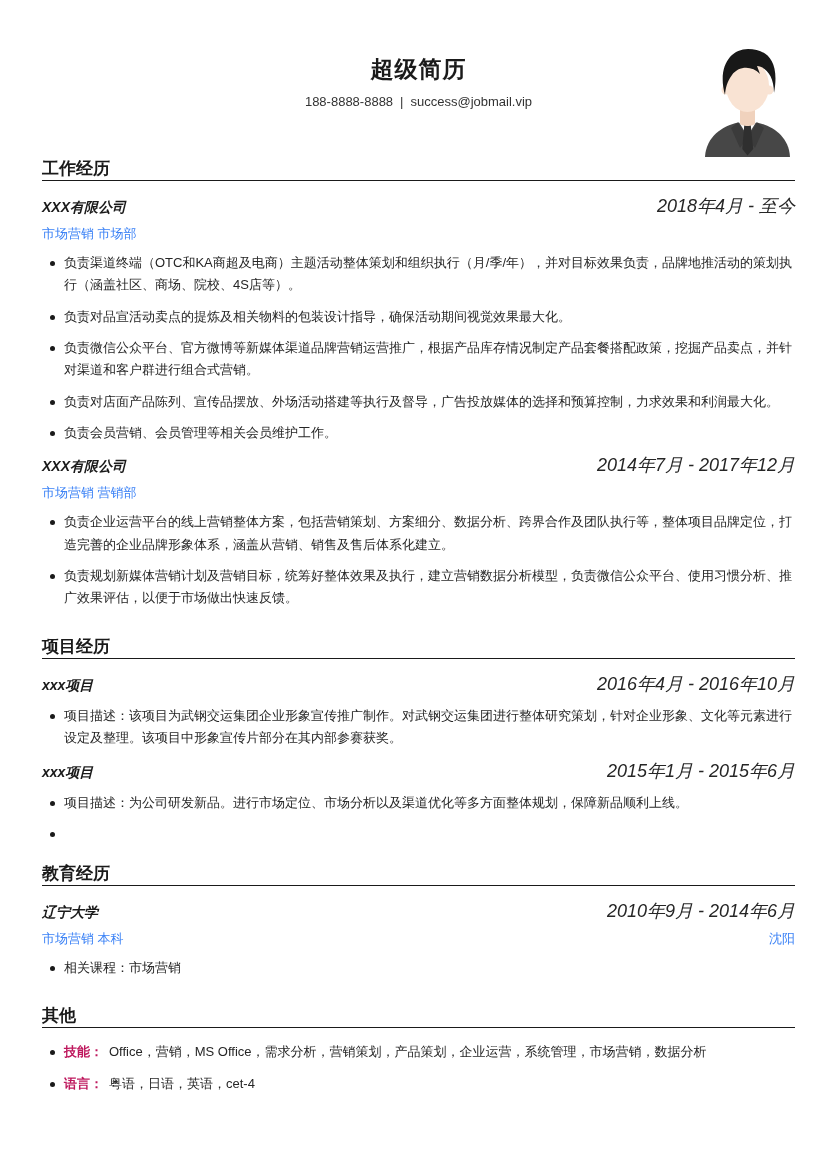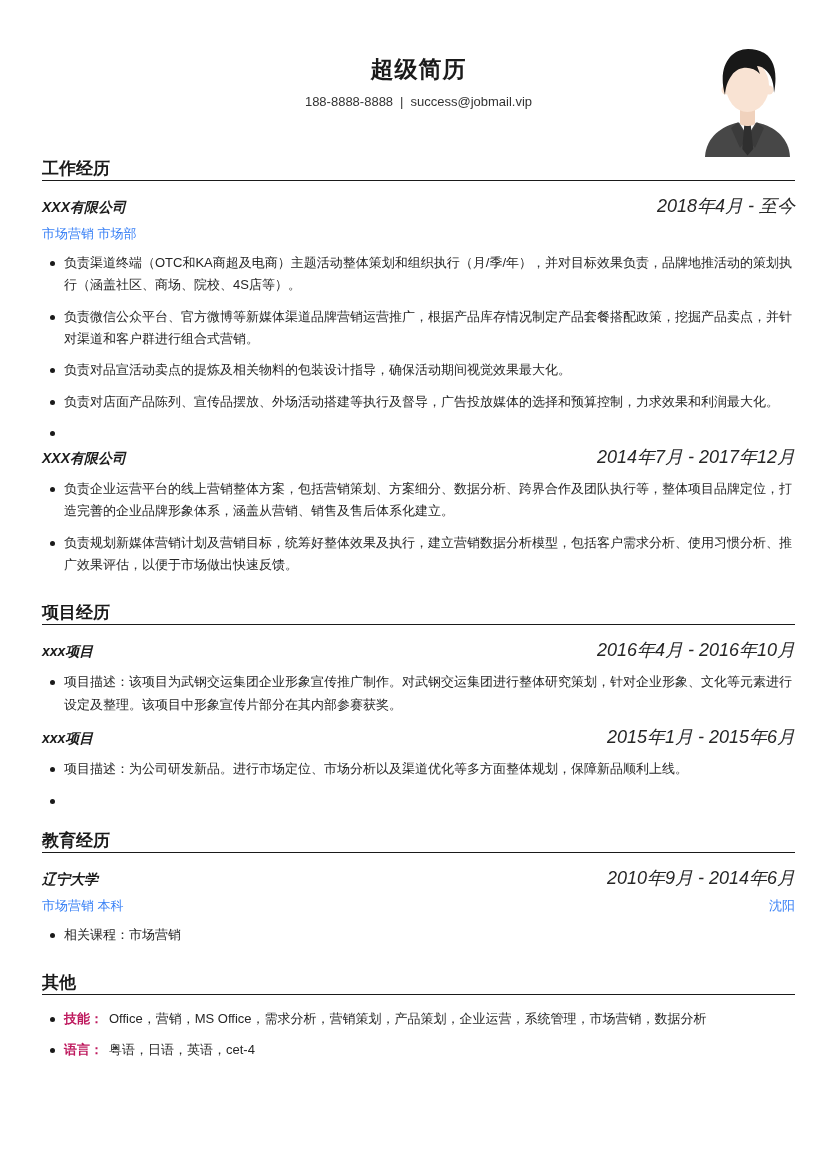--- a/index.html
+++ b/index.html
@@ -89,49 +89,53 @@
       <div class="entry-subrow">
         <span>市场营销 市场部</span>
       </div>
       <ul class="bullets">
         <li>
             <span class="dot"></span>
             <span class="bullet-text">负责渠道终端（OTC和KA商超及电商）主题活动整体策划和组织执行（月/季/年），并对目标效果负责，品牌地推活动的策划执行（涵盖社区、商场、院校、4S店等）。</span>
           </li>
         <li>
             <span class="dot"></span>
+            <span class="bullet-text">负责对品宣活动卖点的提炼及相关物料的包装设计指导，确保活动期间视觉效果最大化。</span>
+          </li>
+        <li>
+            <span class="dot"></span>
             <span class="bullet-text">负责微信公众平台、官方微博等新媒体渠道品牌营销运营推广，根据产品库存情况制定产品套餐搭配政策，挖掘产品卖点，并针对渠道和客户群进行组合式营销。</span>
           </li>
         <li>
             <span class="dot"></span>
-            <span class="bullet-text">负责对品宣活动卖点的提炼及相关物料的包装设计指导，确保活动期间视觉效果最大化。</span>
-          </li>
-        <li>
-            <span class="dot"></span>
             <span class="bullet-text">负责对店面产品陈列、宣传品摆放、外场活动搭建等执行及督导，广告投放媒体的选择和预算控制，力求效果和利润最大化。</span>
           </li>
         <li>
             <span class="dot"></span>
+            <span class="bullet-text">负责会员营销、会员管理等相关会员维护工作。</span>
           </li>
       </ul>
     </article>
 
     <article class="entry">
       <div class="entry-head">
         <span class="entry-name">XXX有限公司</span>
         <span class="entry-date">2014年7月 - 2017年12月</span>
       </div>
+      <div class="entry-subrow">
+        <span>市场营销 营销部</span>
+      </div>
       <ul class="bullets">
         <li>
             <span class="dot"></span>
             <span class="bullet-text">负责企业运营平台的线上营销整体方案，包括营销策划、方案细分、数据分析、跨界合作及团队执行等，整体项目品牌定位，打造完善的企业品牌形象体系，涵盖从营销、销售及售后体系化建立。</span>
           </li>
         <li>
             <span class="dot"></span>
-            <span class="bullet-text">负责规划新媒体营销计划及营销目标，统筹好整体效果及执行，建立营销数据分析模型，包括客户需求分析、使用习惯分析、推广效果评估，以便于市场做出快速反馈。</span>
+            <span class="bullet-text">负责规划新媒体营销计划及营销目标，统筹好整体效果及执行，建立营销数据分析模型，负责微信公众平台、使用习惯分析、推广效果评估，以便于市场做出快速反馈。</span>
           </li>
       </ul>
     </article>
   </section>
 
   <section class="section">
     <h2 class="section-heading">项目经历</h2>
 
     <article class="entry">
       <div class="entry-head">

